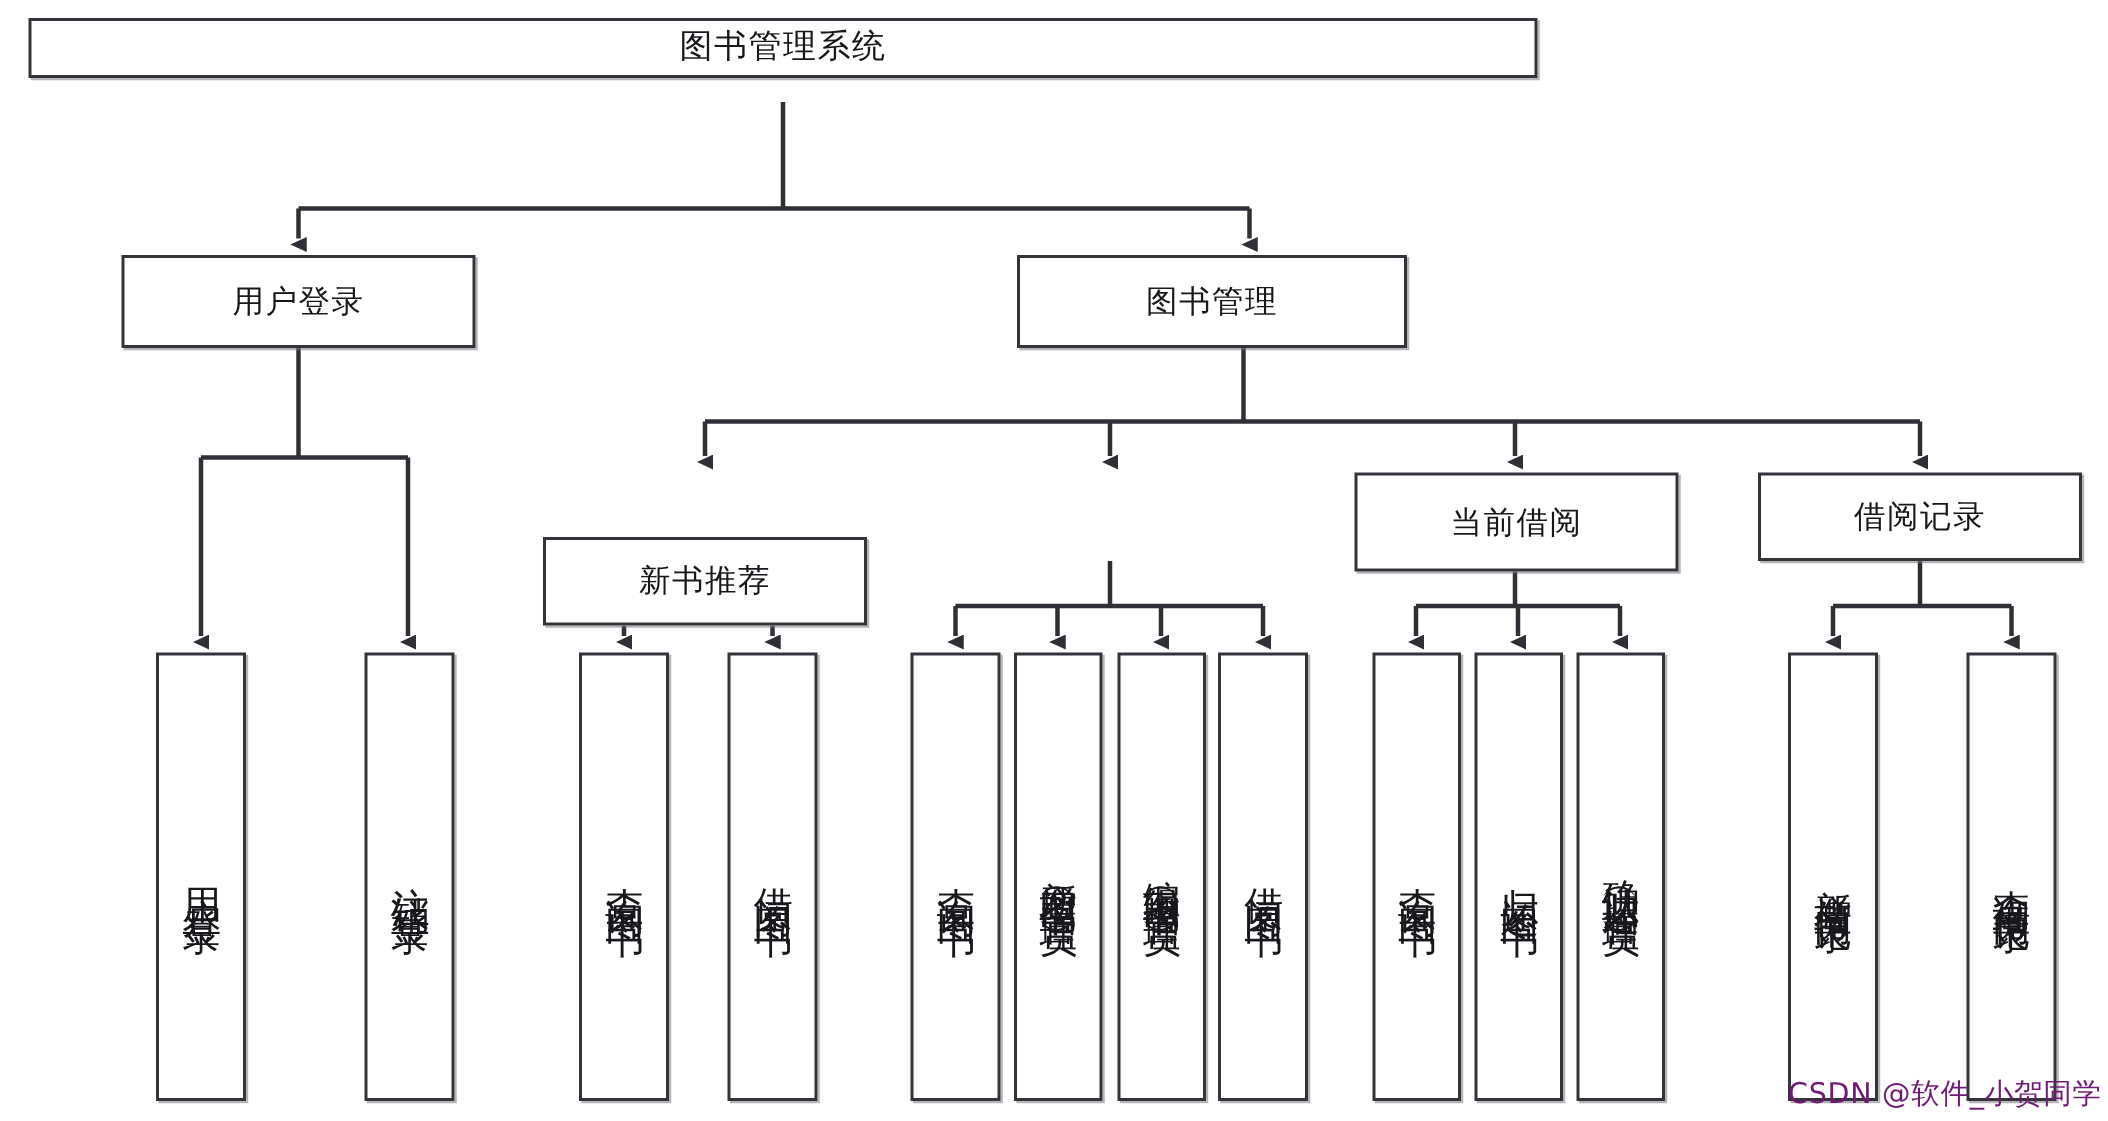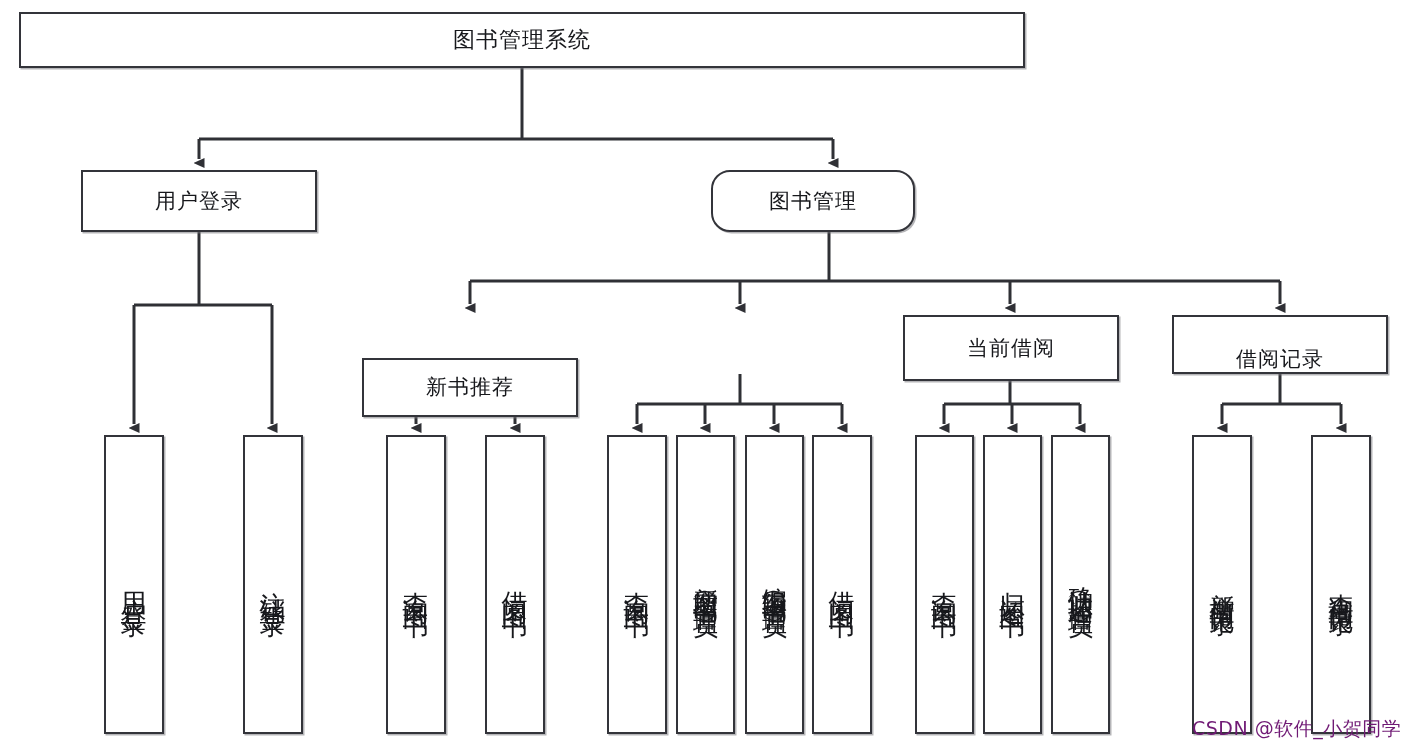--- a/index.html
+++ b/index.html
@@ -120,38 +120,38 @@
       <path d="M1012,404 L1012,424" marker-end="url(#arrow)"></path>
       <path d="M1080,404 L1080,424" marker-end="url(#arrow)"></path>
 
       <path d="M1280,374 L1280,404"></path>
       <path d="M1222,404 L1341,404"></path>
       <path d="M1222,404 L1222,424" marker-end="url(#arrow)"></path>
       <path d="M1341,404 L1341,424" marker-end="url(#arrow)"></path>
     </g>
   </svg>
 
-  <div class="node horiz root" style="left:19px;top:12px;width:1006px;height:56px;">
+  <div class="node horiz root" style="left:19px;top:12px;width:1006px;height:40px;">
     <span class="lbl">图书管理系统</span>
   </div>
 
   <div class="node horiz" style="left:81px;top:170px;width:236px;height:62px;">
     <span class="lbl">用户登录</span>
   </div>
-  <div class="node horiz" style="left:711px;top:170px;width:204px;height:62px;border-radius:19px;">
+  <div class="node horiz" style="left:678px;top:170px;width:260px;height:62px;">
     <span class="lbl">图书管理</span>
   </div>
 
   <div class="node horiz" style="left:362px;top:315px;width:216px;height:59px;margin-top:43px;">
     <span class="lbl">新书推荐</span>
   </div>
   <div class="node horiz" style="left:903px;top:315px;width:216px;height:66px;">
     <span class="lbl">当前借阅</span>
   </div>
-  <div class="node horiz" style="left:1172px;top:315px;width:216px;height:59px;align-items:flex-end;">
+  <div class="node horiz" style="left:1172px;top:315px;width:216px;height:59px;">
     <span class="lbl">借阅记录</span>
   </div>
 
   <div class="node vert" style="left:104px;top:435px;width:60px;height:299px;">
     <span class="lbl">用户登录</span>
   </div>
   <div class="node vert" style="left:243px;top:435px;width:60px;height:299px;">
     <span class="lbl">注销登录</span>
   </div>
 

